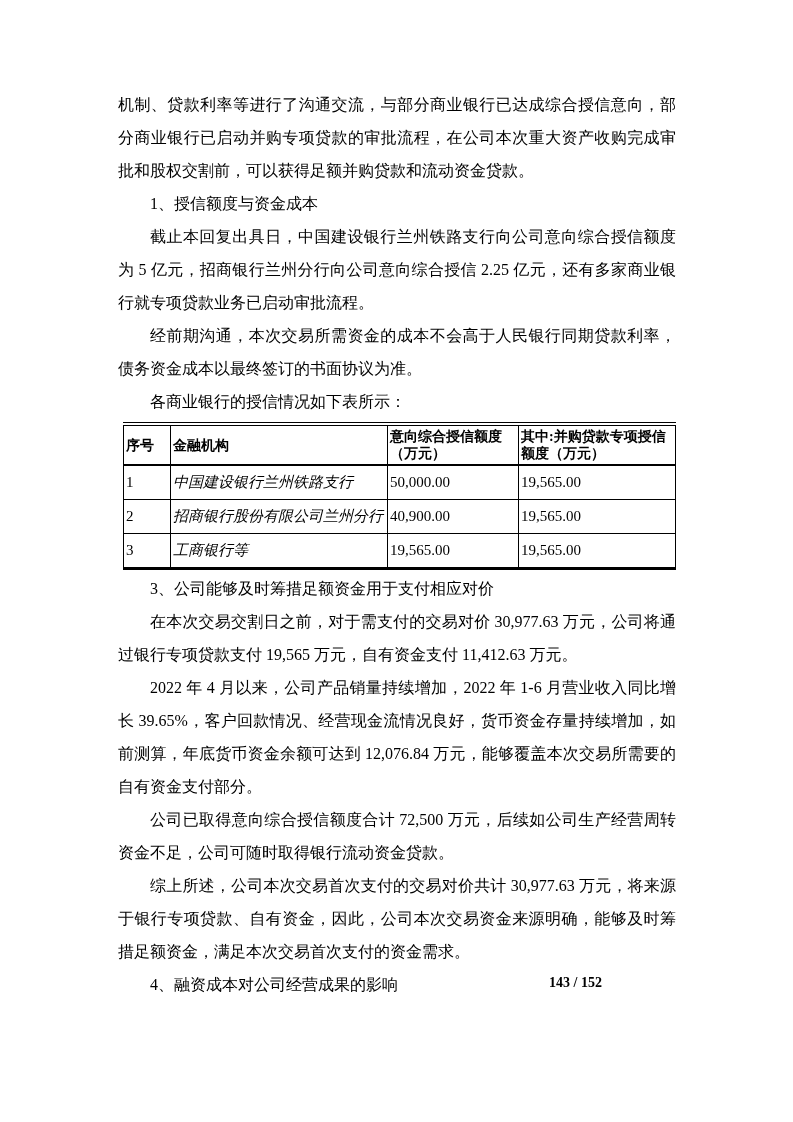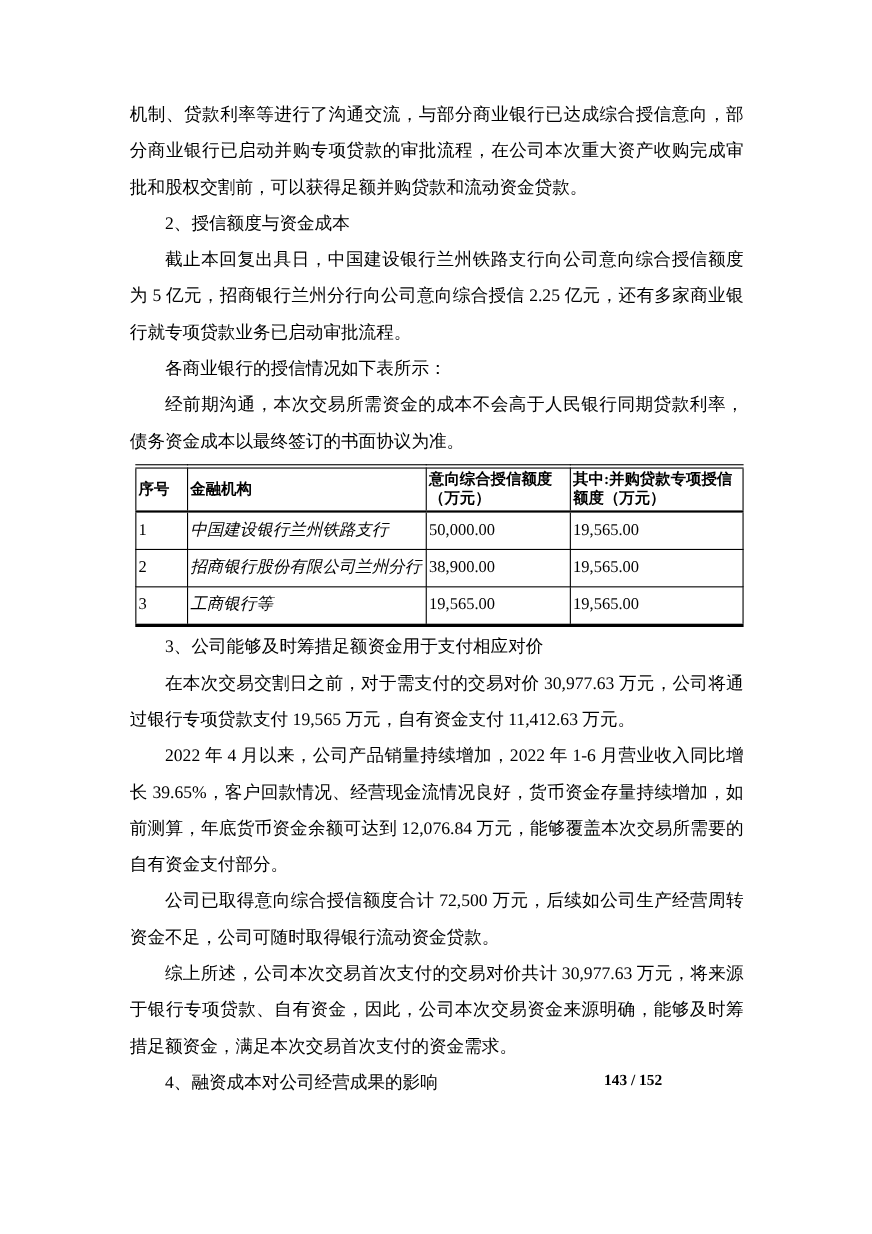--- a/index.html
+++ b/index.html
@@ -72,27 +72,27 @@
   }
 </style>
 </head>
 <body>
 
 <div class="page">
   <div class="content">
 
     <p>机制、贷款利率等进行了沟通交流，与部分商业银行已达成综合授信意向，部分商业银行已启动并购专项贷款的审批流程，在公司本次重大资产收购完成审批和股权交割前，可以获得足额并购贷款和流动资金贷款。</p>
 
-    <p class="indent">2、授信额度与资金成本</p>
+    <p class="indent">1、授信额度与资金成本</p>
 
     <p class="indent">截止本回复出具日，中国建设银行兰州铁路支行向公司意向综合授信额度为 5 亿元，招商银行兰州分行向公司意向综合授信 2.25 亿元，还有多家商业银行就专项贷款业务已启动审批流程。</p>
 
+    <p class="indent">经前期沟通，本次交易所需资金的成本不会高于人民银行同期贷款利率，债务资金成本以最终签订的书面协议为准。</p>
+
     <p class="indent">各商业银行的授信情况如下表所示：</p>
-
-    <p class="indent">经前期沟通，本次交易所需资金的成本不会高于人民银行同期贷款利率，债务资金成本以最终签订的书面协议为准。</p>
 
     <table class="credit-table">
       <colgroup>
         <col style="width:47px">
         <col style="width:217px">
         <col style="width:131px">
         <col style="width:157px">
       </colgroup>
       <thead>
         <tr>
@@ -107,21 +107,21 @@
       <tbody>
         <tr>
           <td class="cell-seq">1</td>
           <td class="cell-name">中国建设银行兰州铁路支行</td>
           <td class="cell-num">50,000.00</td>
           <td class="cell-num">19,565.00</td>
         </tr>
         <tr>
           <td class="cell-seq">2</td>
           <td class="cell-name">招商银行股份有限公司兰州分行</td>
-          <td class="cell-num">38,900.00</td>
+          <td class="cell-num">40,900.00</td>
           <td class="cell-num">19,565.00</td>
         </tr>
         <tr>
           <td class="cell-seq">3</td>
           <td class="cell-name">工商银行等</td>
           <td class="cell-num">19,565.00</td>
           <td class="cell-num">19,565.00</td>
         </tr>
       </tbody>
     </table>

